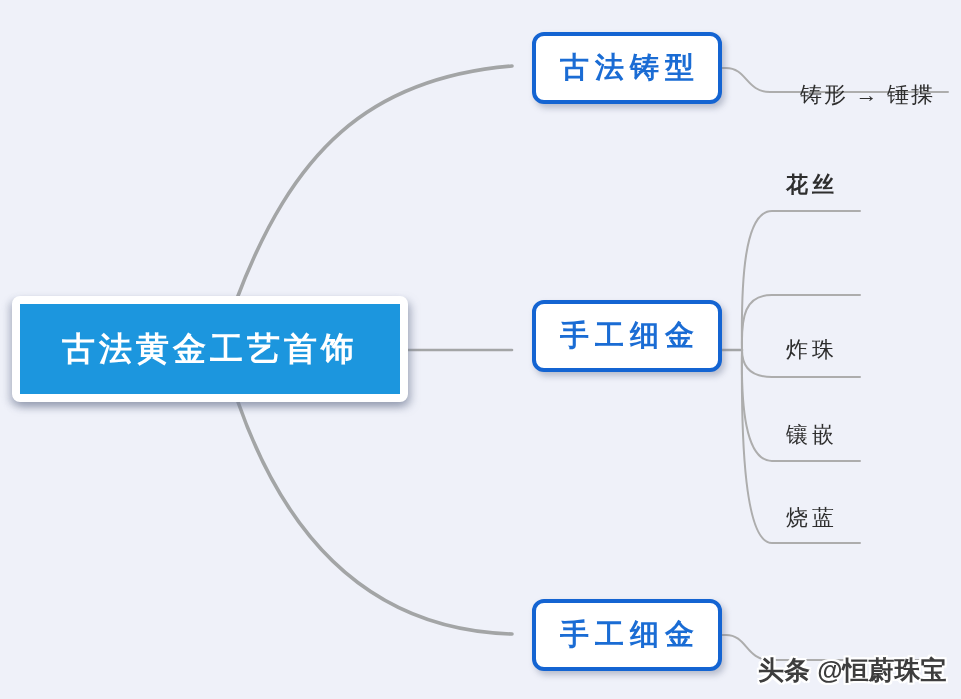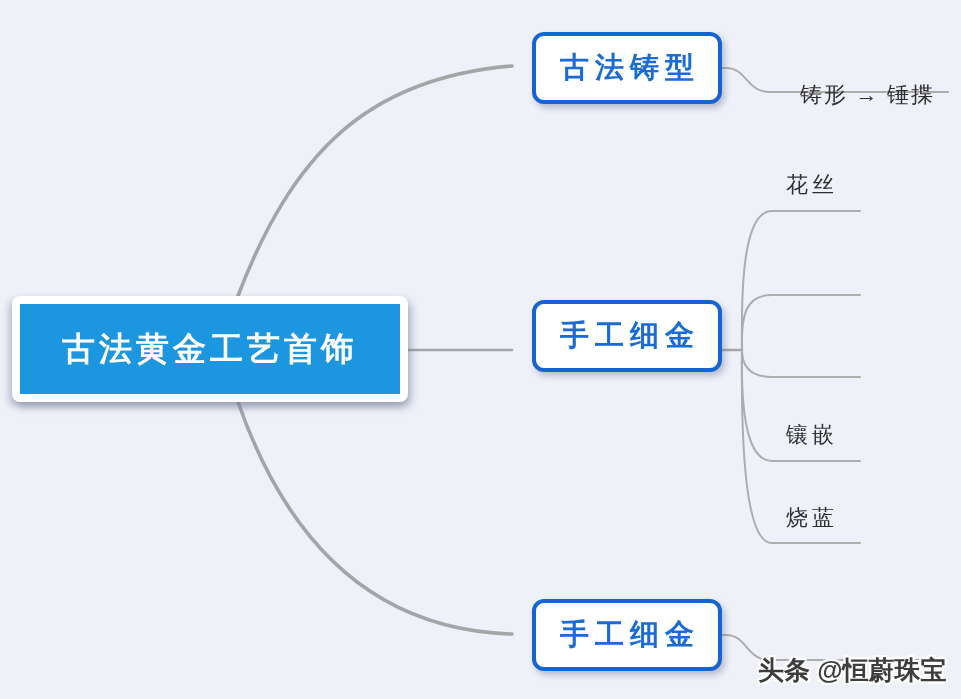--- a/index.html
+++ b/index.html
@@ -64,21 +64,21 @@
   .branch-3{top:599px;}
 
   .leaf{
     position:absolute;
     color:var(--leaf-text);
     font-size:22px;letter-spacing:4px;
     text-align:center;
     white-space:nowrap;
   }
   .leaf-cast   {left:775px;top:55px; width:185px;letter-spacing:2px;margin-top:25px;}
-  .leaf-huasi  {left:762px;top:170px;width:100px;}
+  .leaf-huasi  {left:762px;top:170px;width:100px;font-weight:bold;}
   .leaf-zanke  {left:762px;top:257px;width:100px;}
   .leaf-zhazhu {left:762px;top:335px;width:100px;}
   .leaf-xiangqian{left:762px;top:420px;width:100px;}
   .leaf-shaolan{left:762px;top:503px;width:100px;}
   .leaf-polish {left:770px;top:621px;width:160px;}
 
   .watermark{
     position:absolute;left:758px;top:653px;width:203px;
     font-family:"Liberation Sans","DejaVu Sans",sans-serif;
     font-size:26px;font-weight:700;letter-spacing:0px;
@@ -122,19 +122,20 @@
   <div class="node-branch branch-2">
     <span>手工细金</span>
   </div>
   <div class="node-branch branch-3">
     <span>手工细金</span>
   </div>
 
   <div class="leaf leaf-cast">铸形 → 锤揲</div>
 
   <div class="leaf leaf-huasi">花丝</div>
+  <div class="leaf leaf-zhazhu">炸珠</div>
   <div class="leaf leaf-xiangqian">镶嵌</div>
   <div class="leaf leaf-shaolan">烧蓝</div>
 
 
   <div class="watermark">头条 @恒蔚珠宝</div>
 
 </div>
 
 </body></html>

